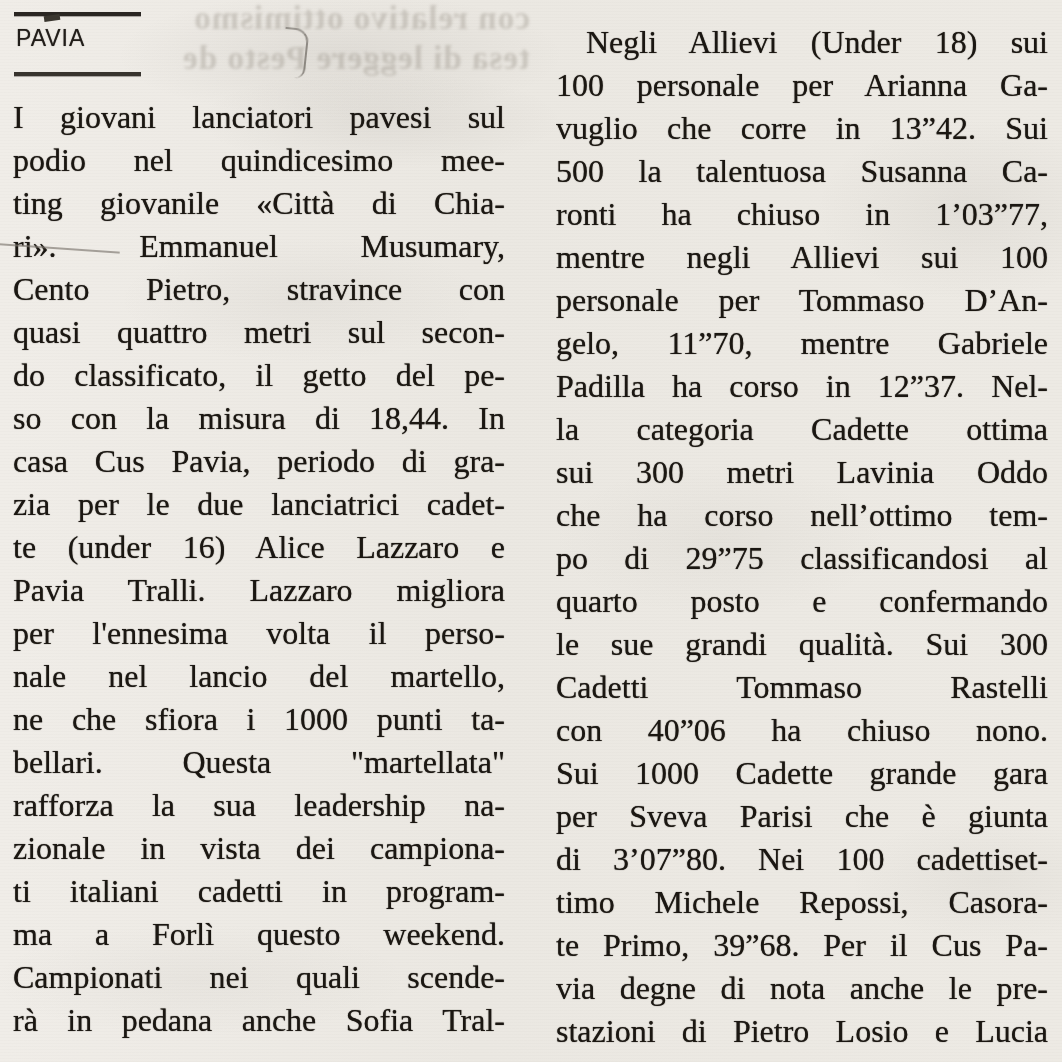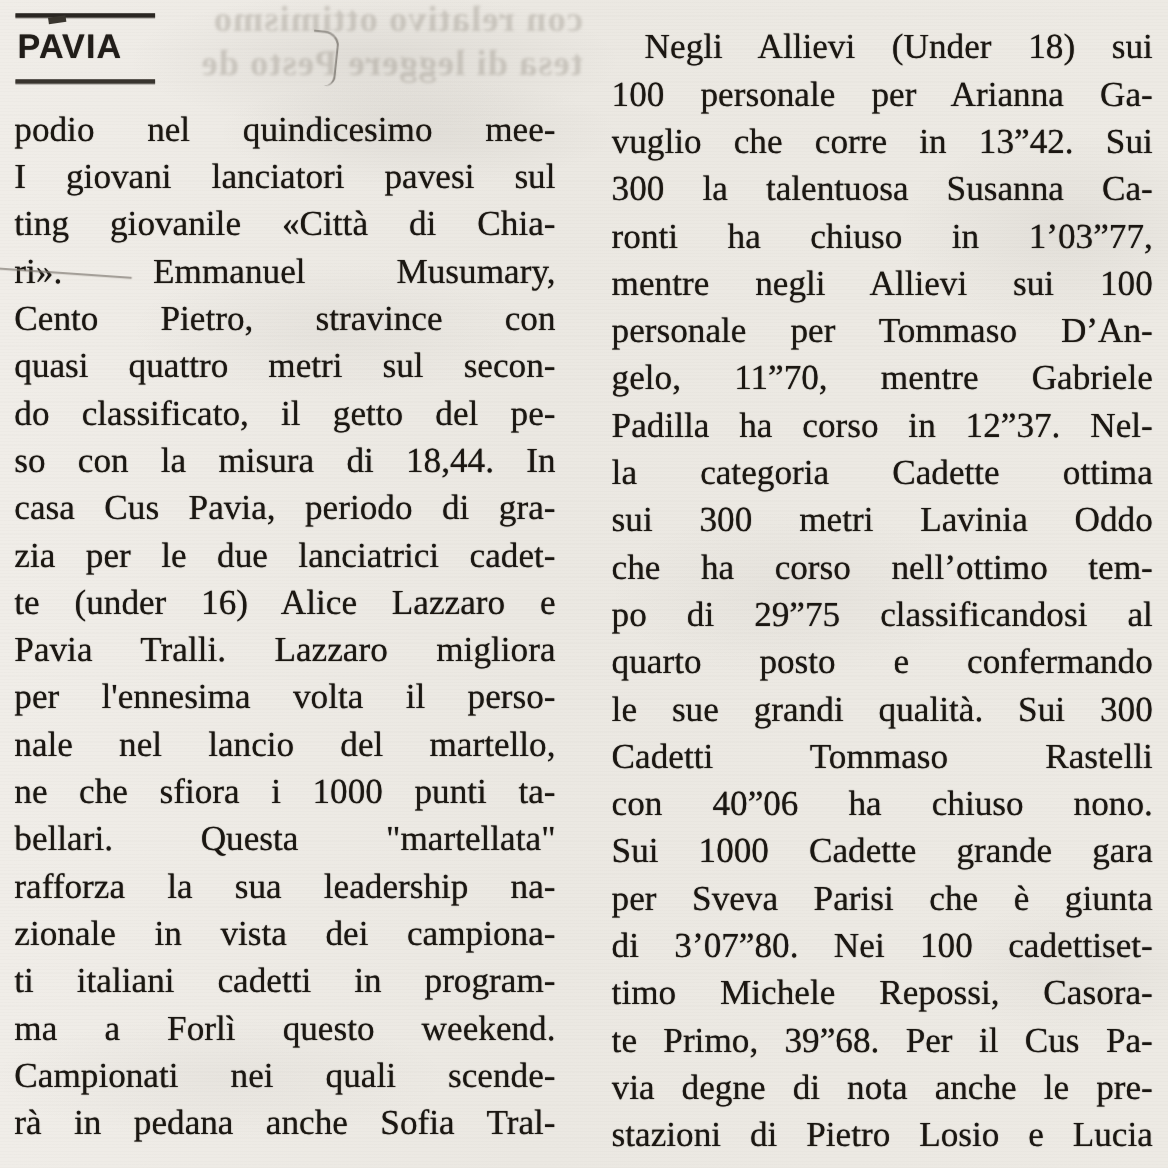--- a/index.html
+++ b/index.html
@@ -46,21 +46,21 @@
     background: #2a2622;
     box-shadow: 0 1px 0 rgba(42,38,34,0.35);
   }
   .rule-top { top: 12px; }
   .rule-bottom { top: 72px; background: #38342e; }
   .rule-nib { position: absolute; left: 30px; top: 3px; width: 16px; height: 6px; background: #3a362f; transform: rotate(-8deg); }
   .kicker {
     position: absolute;
     left: 16px; top: 25px;
     font-family: "Liberation Sans", sans-serif;
-    font-size: 31px; font-weight: bold;
+    font-size: 23px; font-weight: normal;
     letter-spacing: 1px;
     color: #211d19;
     text-shadow: 0 0 1px rgba(33,29,25,0.6);
   }
 
   
   .col {
     position: absolute;
     width: 492px;
     color: #1b1712;
@@ -108,22 +108,22 @@
   <div class="ghost ghost-1">con relativo ottimismo</div>
   <div class="ghost ghost-2">tesa di leggere Pesto de</div>
 
   <div class="kicker-rule rule-top">
     <div class="rule-nib"></div>
   </div>
   <div class="kicker">PAVIA</div>
   <div class="kicker-rule rule-bottom"></div>
 
   <div class="col col-left">
+      <div class="line">I giovani lanciatori pavesi sul</div>
       <div class="line">podio nel quindicesimo mee-</div>
-      <div class="line">I giovani lanciatori pavesi sul</div>
       <div class="line">ting giovanile «Città di Chia-</div>
       <div class="line">ri». Emmanuel Musumary,</div>
       <div class="line">Cento Pietro, stravince con</div>
       <div class="line">quasi quattro metri sul secon-</div>
       <div class="line">do classificato, il getto del pe-</div>
       <div class="line">so con la misura di 18,44. In</div>
       <div class="line">casa Cus Pavia, periodo di gra-</div>
       <div class="line">zia per le due lanciatrici cadet-</div>
       <div class="line">te (under 16) Alice Lazzaro e</div>
       <div class="line">Pavia Tralli. Lazzaro migliora</div>
@@ -135,21 +135,21 @@
       <div class="line">zionale in vista dei campiona-</div>
       <div class="line">ti italiani cadetti in program-</div>
       <div class="line">ma a Forlì questo weekend.</div>
       <div class="line">Campionati nei quali scende-</div>
       <div class="line">rà in pedana anche Sofia Tral-</div>
     </div>
   <div class="col col-right">
       <div class="line">Negli Allievi (Under 18) sui</div>
       <div class="line">100 personale per Arianna Ga-</div>
       <div class="line">vuglio che corre in 13”42. Sui</div>
-      <div class="line">300 la talentuosa Susanna Ca-</div>
+      <div class="line">500 la talentuosa Susanna Ca-</div>
       <div class="line">ronti ha chiuso in 1’03”77,</div>
       <div class="line">mentre negli Allievi sui 100</div>
       <div class="line">personale per Tommaso D’An-</div>
       <div class="line">gelo, 11”70, mentre Gabriele</div>
       <div class="line">Padilla ha corso in 12”37. Nel-</div>
       <div class="line">la categoria Cadette ottima</div>
       <div class="line">sui 300 metri Lavinia Oddo</div>
       <div class="line">che ha corso nell’ottimo tem-</div>
       <div class="line">po di 29”75 classificandosi al</div>
       <div class="line">quarto posto e confermando</div>

